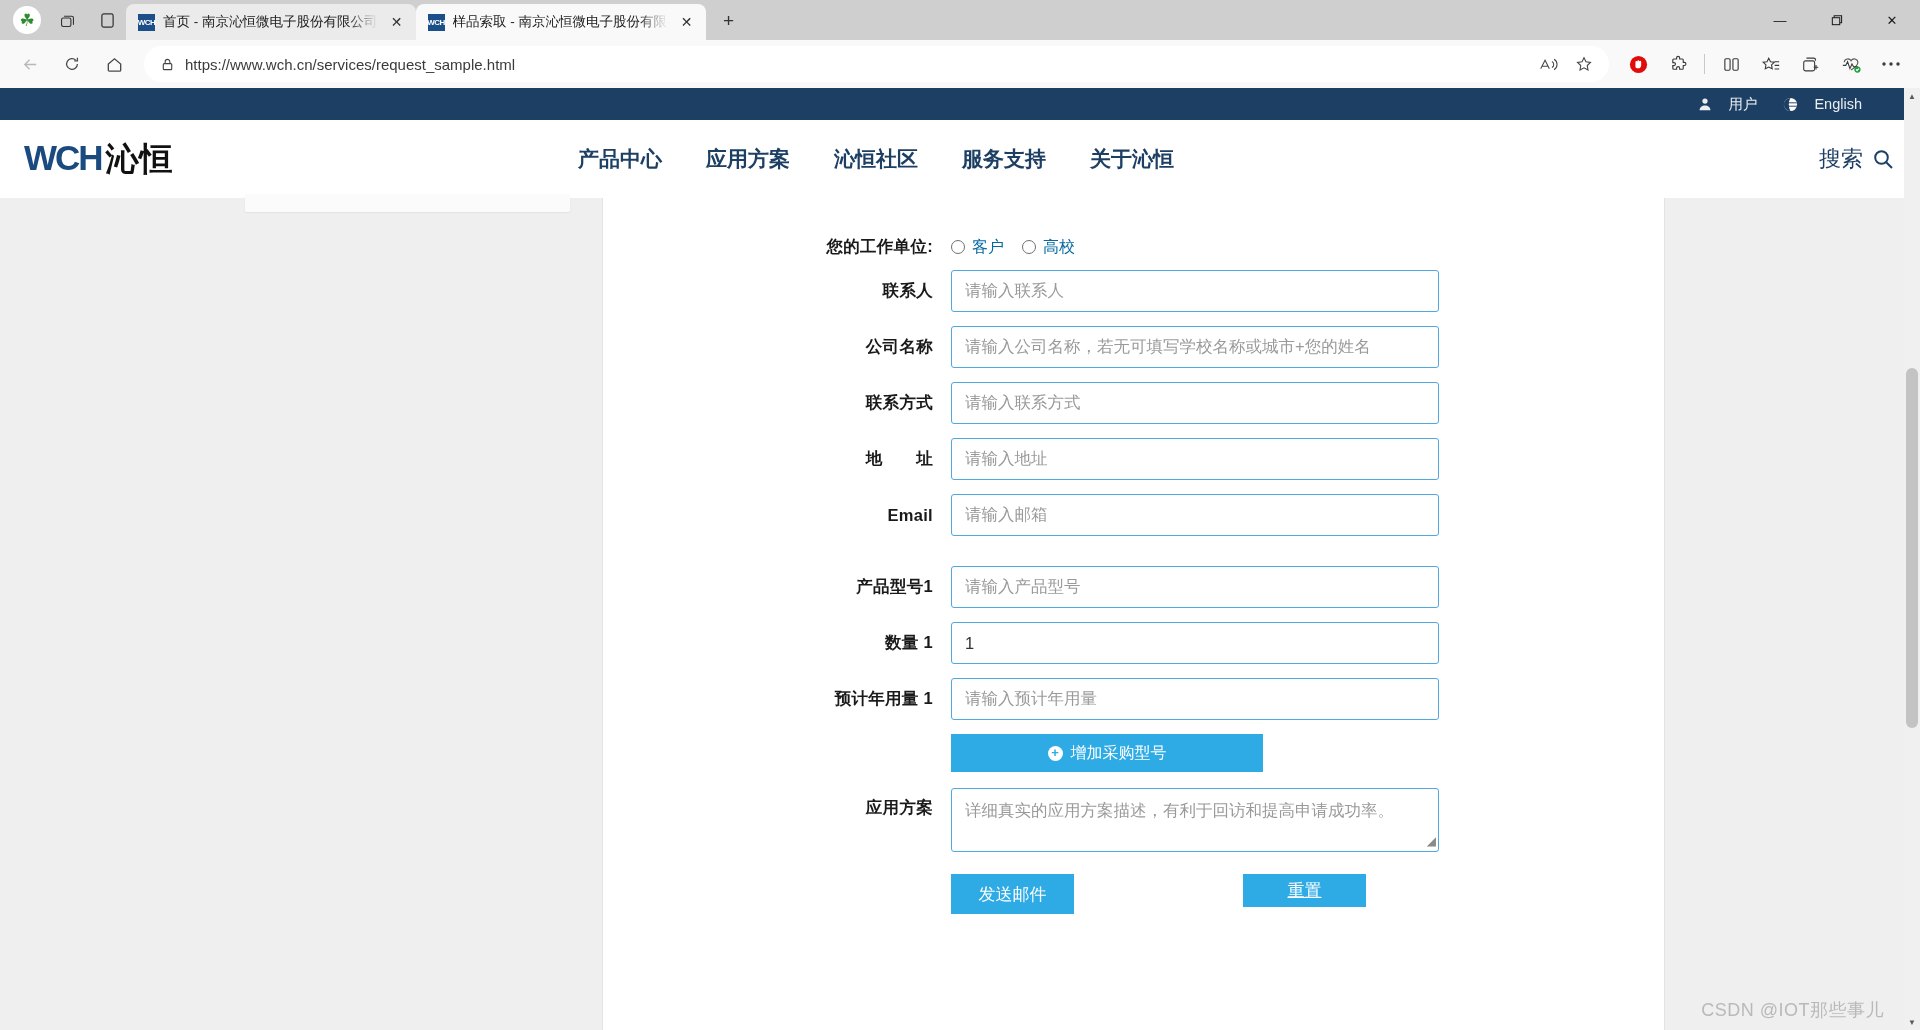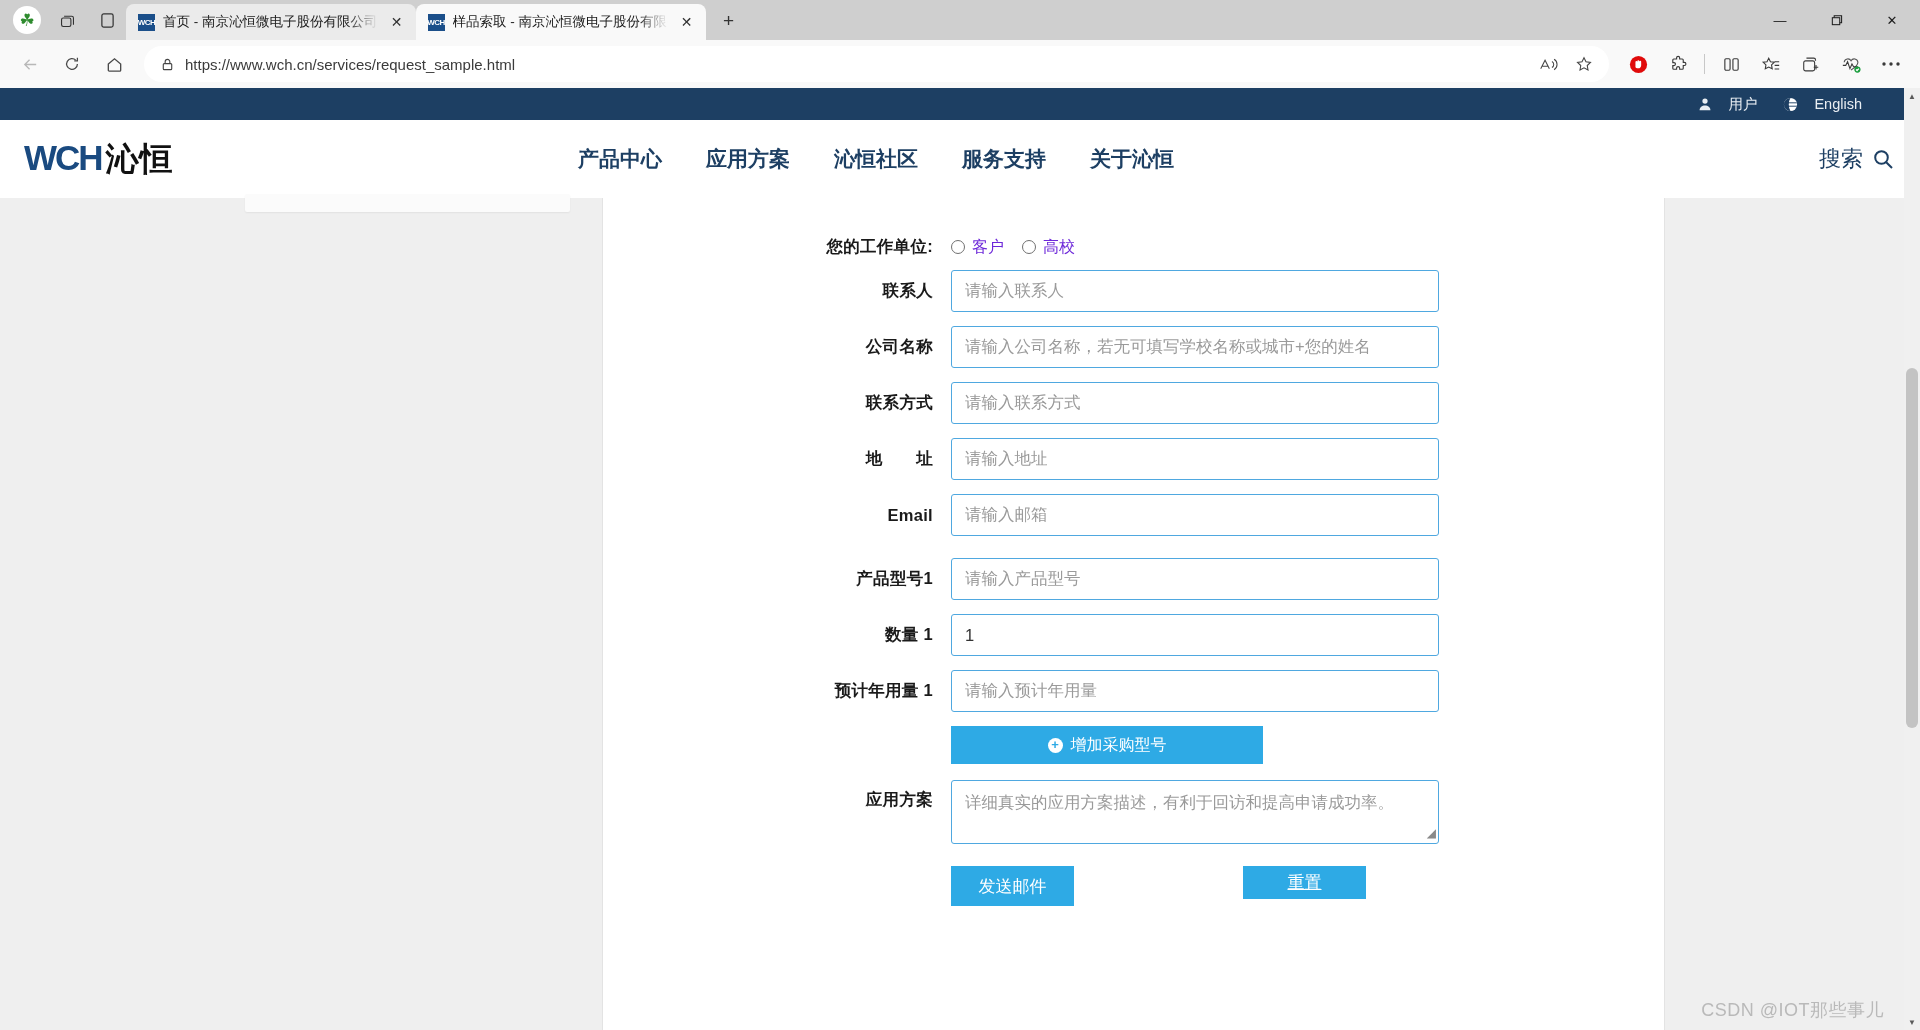--- a/index.html
+++ b/index.html
@@ -223,21 +223,21 @@
     padding-right: 18px;
     font-size: 16.5px;
     font-weight: bold;
     color: #1a1a1a;
     letter-spacing: 0.3px;
   }
   .form-field { flex: 1 1 auto; }
 
   .radio-group {
     display: flex; align-items: center; gap: 8px;
-    font-size: 16px; color: #6d28d9;
+    font-size: 16px; color: #0369a1;
   }
   .radio-opt { display:flex; align-items:center; gap: 7px; margin-right: 10px; }
   .radio-dot {
     width: 14px; height: 14px; border-radius: 50%;
     border: 1.5px solid #707070;
     background: #fff;
     display:inline-block;
   }
 
   .txt-input {
@@ -570,21 +570,21 @@
             </div>
           </div>
 
           <div class="form-row" style="margin-bottom:14px;">
             <div class="form-label">地　　址</div>
             <div class="form-field">
               <div class="txt-input">请输入地址</div>
             </div>
           </div>
 
-          <div class="form-row" style="margin-bottom:22px;">
+          <div class="form-row" style="margin-bottom:30px;">
             <div class="form-label">Email</div>
             <div class="form-field">
               <div class="txt-input">请输入邮箱</div>
             </div>
           </div>
 
           <div class="form-row" style="margin-bottom:14px;">
             <div class="form-label">产品型号1</div>
             <div class="form-field">
               <div class="txt-input">请输入产品型号</div>

